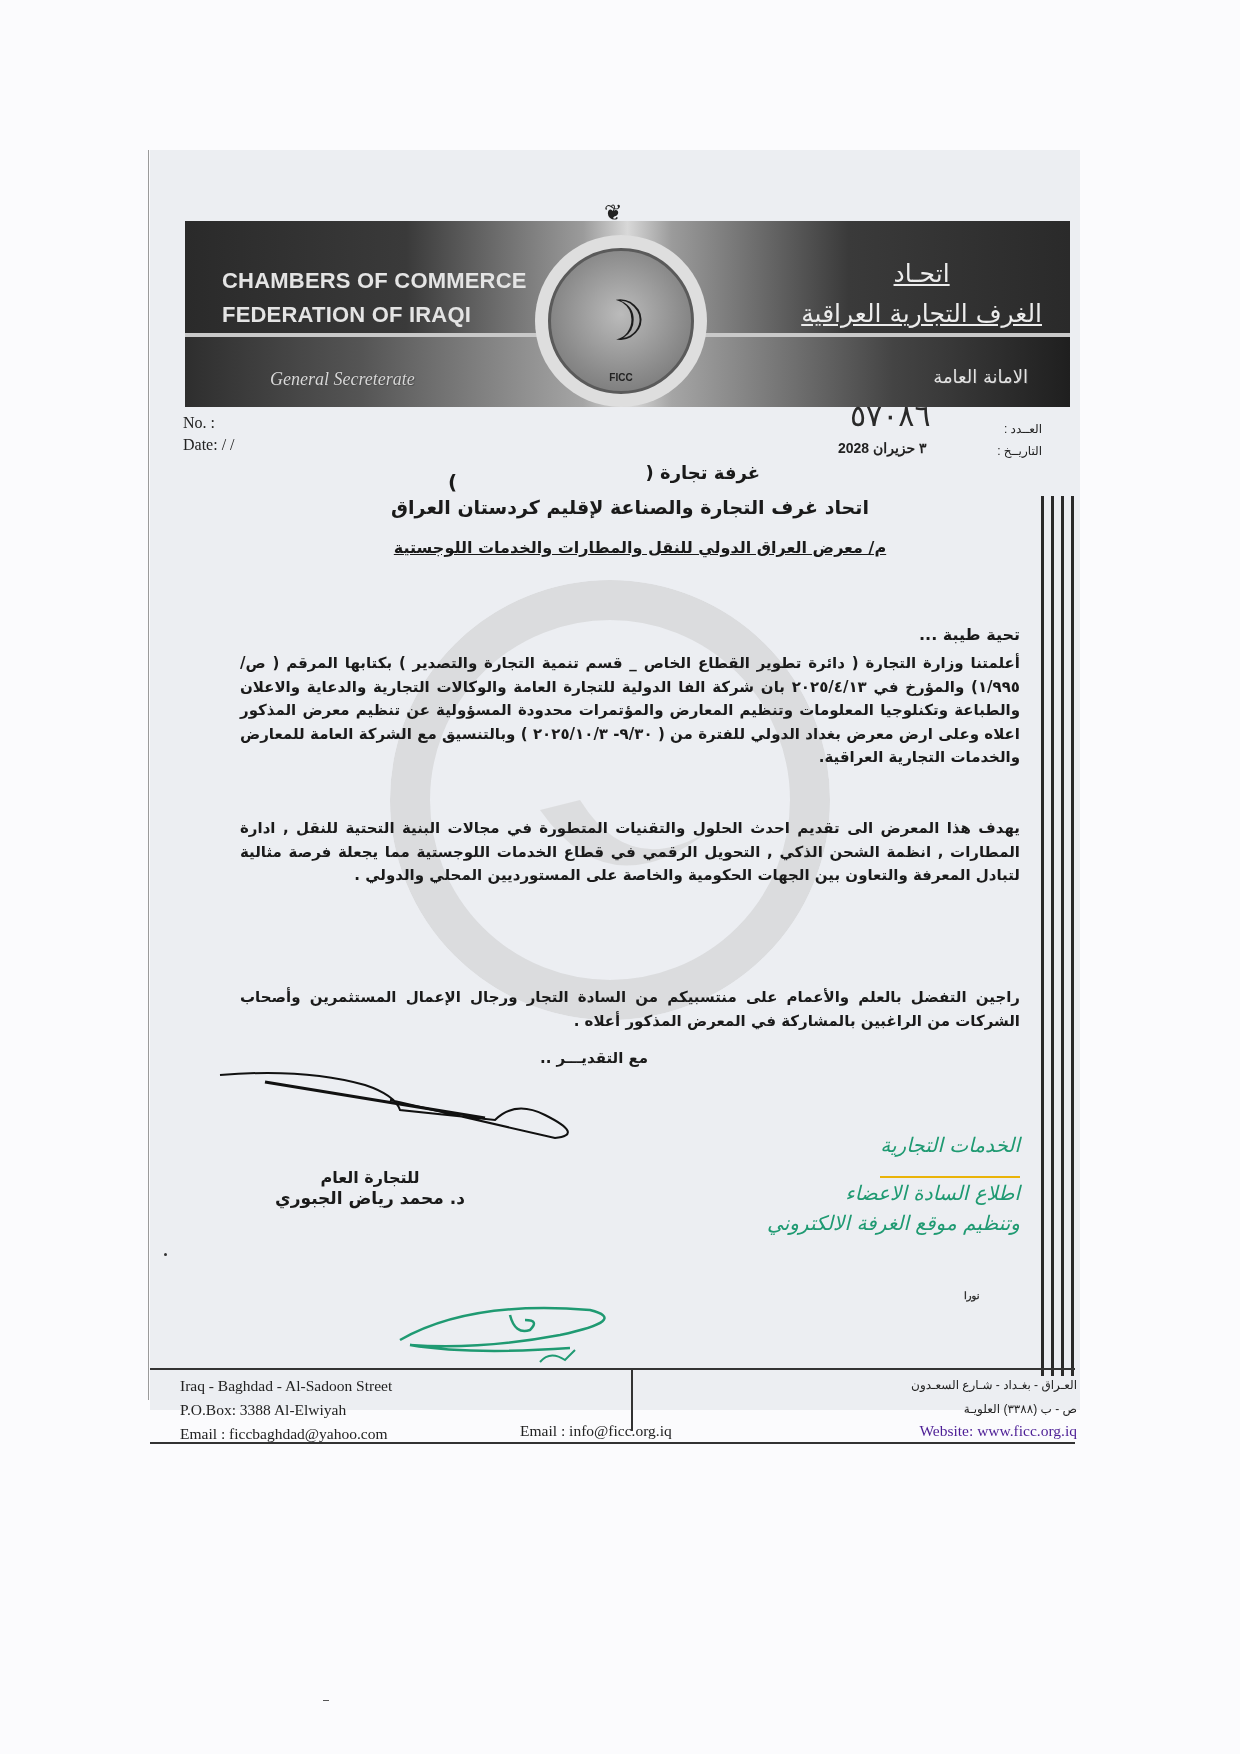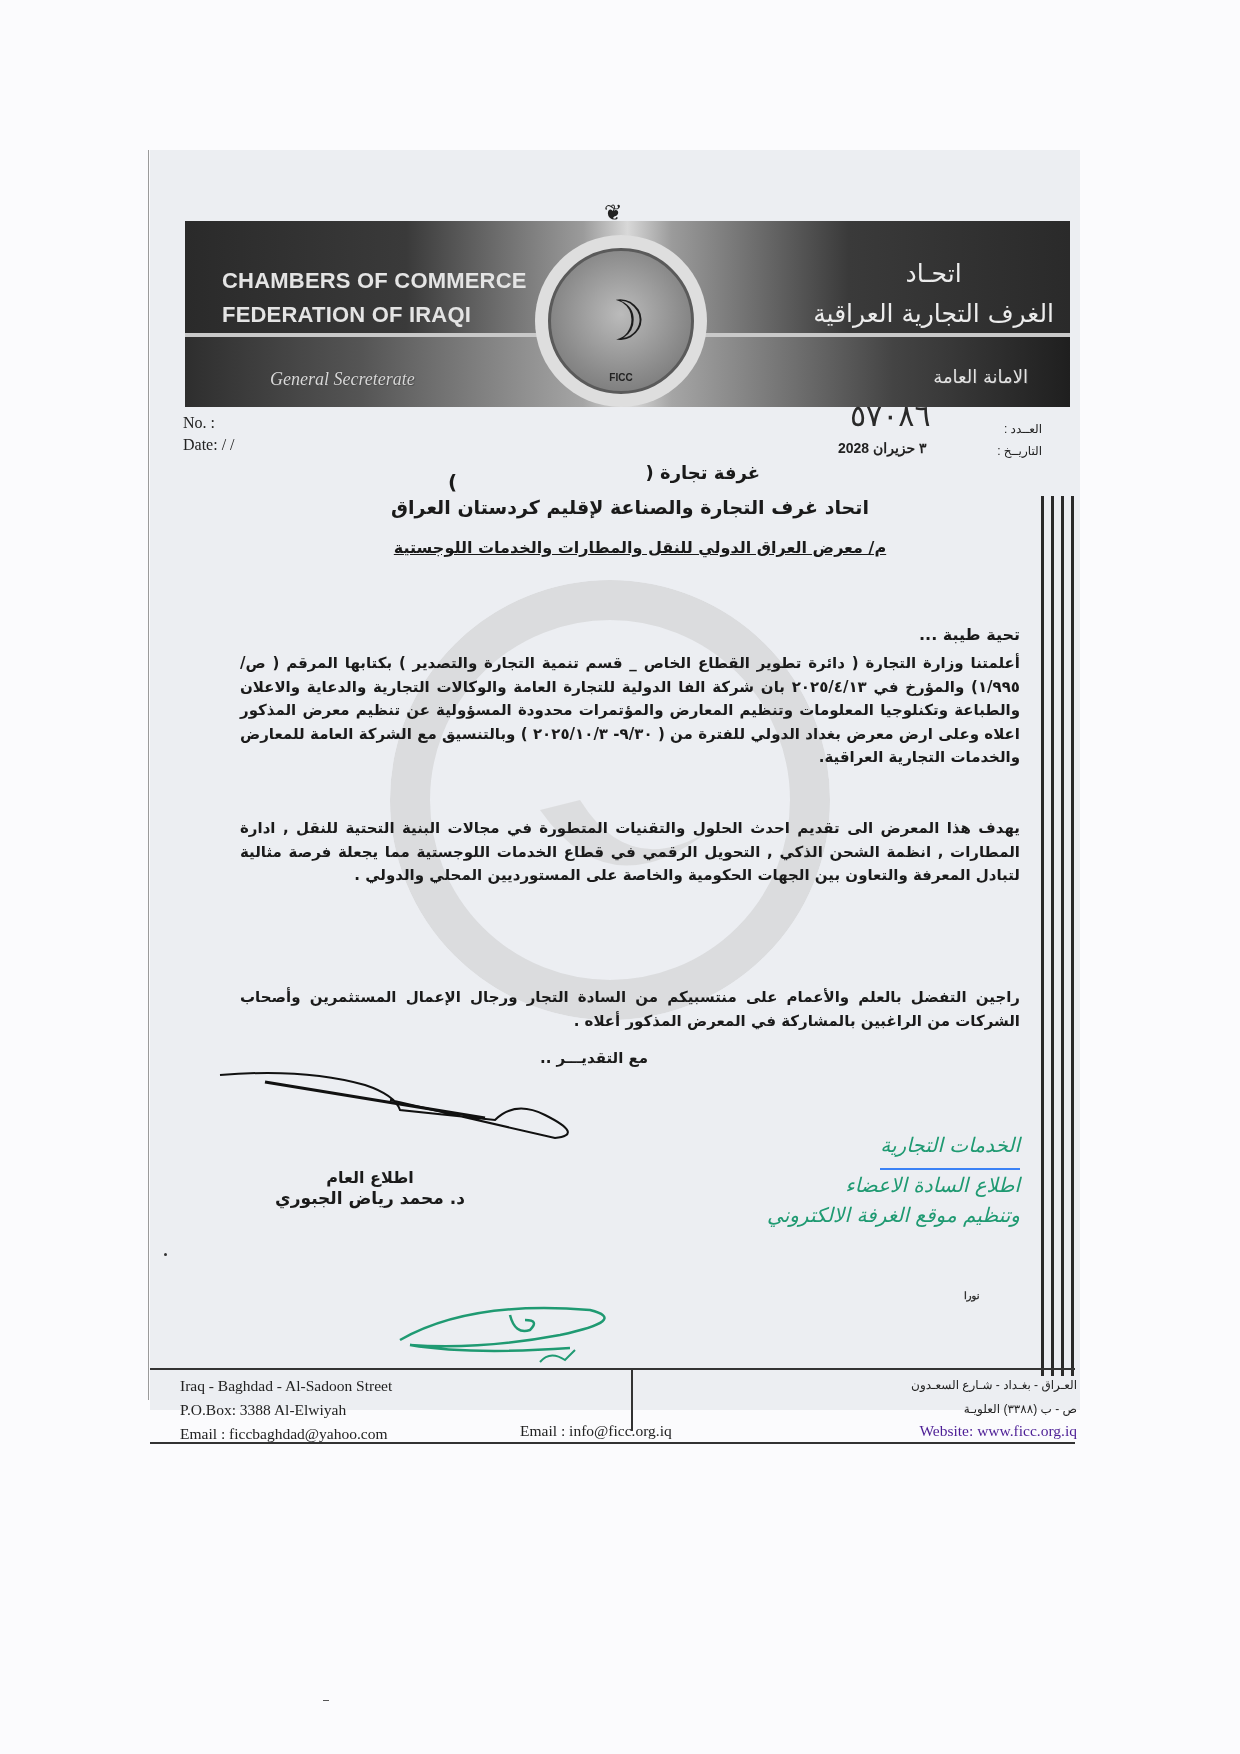--- a/index.html
+++ b/index.html
@@ -24,22 +24,22 @@
   .band-bottom {
     position: absolute; left: 185px; top: 337px; width: 885px; height: 70px;
     background: linear-gradient(90deg, #2e2e2e 0%, #555 20%, #a5a5a5 45%, #dadada 50%, #a5a5a5 55%, #444 80%, #1f1f1f 100%);
   }
   .en-title {
     position: absolute; left: 222px; top: 264px; color: #e4e4e4;
     font-family: "Liberation Sans", sans-serif; font-weight: bold; font-size: 22px; line-height: 34px;
     letter-spacing: 0.2px;
   }
   .ar-title {
-    position: absolute; right: 186px; top: 254px; color: #ececec; direction: rtl; text-align: right;
-    font-family: "DejaVu Sans", sans-serif; font-size: 25px; line-height: 40px;
+    position: absolute; right: 198px; top: 254px; color: #ececec; direction: rtl; text-align: right;
+    font-family: "DejaVu Sans", sans-serif; font-size: 25px; line-height: 40px; text-decoration: underline;
   }
   .gen-sec {
     position: absolute; left: 270px; top: 369px; color: #d9d9d9;
     font-family: "Liberation Serif", serif; font-size: 18px; font-style: italic;
     text-shadow: 0 0 1px #222, 1px 1px 0 #555;
   }
   .ar-sec {
     position: absolute; right: 212px; top: 366px; color: #e3e3e3; direction: rtl;
     font-family: "DejaVu Sans", sans-serif; font-size: 18px; text-shadow: 1px 1px 0 #444;
   }
@@ -75,21 +75,21 @@
   .para { position: absolute; right: 220px; left: 240px; font-size: 15px; line-height: 23.5px; text-align: justify; }
   .p1 { top: 652px; }
   .p2 { top: 817px; }
   .p3 { top: 986px; }
   .regards { position: absolute; left: 540px; top: 1049px; font-size: 15px; }
 
   .sign-name { position: absolute; left: 270px; top: 1140px; font-size: 17px; direction: rtl; text-align: center; width: 200px; margin-top: 48px; }
   .sign-title { position: absolute; left: 270px; top: 1168px; font-size: 16px; direction: rtl; text-align: center; width: 200px; }
 
   .green-note { position: absolute; left: 640px; top: 1130px; width: 380px; color: #1f9a72; font-family: "DejaVu Serif", serif; font-style: italic; font-size: 20px; direction: rtl; text-align: right; line-height: 30px; }
-  .green-note .u { border-bottom: 2px solid #3b82f6; display: inline-block; padding-bottom: 8px; }
+  .green-note .u { border-bottom: 2px solid #eab308; display: inline-block; padding-bottom: 16px; }
   .noura { position: absolute; left: 964px; top: 1290px; font-size: 10px; direction: rtl; font-weight: bold; color: #333; }
   .green-sig { position: absolute; left: 390px; top: 1290px; }
   .dot { position: absolute; left: 164px; top: 1253px; width: 3px; height: 3px; background: #333; border-radius: 50%; }
 
   .watermark { position: absolute; left: 390px; top: 580px; width: 440px; height: 440px; border-radius: 50%; pointer-events: none; }
 
   
   .footer-top-line { position: absolute; left: 150px; top: 1368px; width: 925px; height: 2px; background: #333; }
   .footer-bot-line { position: absolute; left: 150px; top: 1442px; width: 925px; height: 2px; background: #333; }
   .footer-vline { position: absolute; left: 631px; top: 1369px; width: 2px; height: 62px; background: #333; }
@@ -164,21 +164,21 @@
 <div class="body-text para p1">أعلمتنا وزارة التجارة ( دائرة تطوير القطاع الخاص _ قسم تنمية التجارة والتصدير ) بكتابها المرقم ( ص/١/٩٩٥) والمؤرخ في ٢٠٢٥/٤/١٣ بان شركة الفا الدولية للتجارة العامة والوكالات التجارية والدعاية والاعلان والطباعة وتكنلوجيا المعلومات وتنظيم المعارض والمؤتمرات محدودة المسؤولية عن تنظيم معرض المذكور اعلاه وعلى ارض معرض بغداد الدولي للفترة من ( ٩/٣٠- ٢٠٢٥/١٠/٣ ) وبالتنسيق مع الشركة العامة للمعارض والخدمات التجارية العراقية.</div>
 <div class="body-text para p2">يهدف هذا المعرض الى تقديم احدث الحلول والتقنيات المتطورة في مجالات البنية التحتية للنقل , ادارة المطارات , انظمة الشحن الذكي , التحويل الرقمي في قطاع الخدمات اللوجستية مما يجعلة فرصة مثالية لتبادل المعرفة والتعاون بين الجهات الحكومية والخاصة على المستورديين المحلي والدولي .</div>
 <div class="body-text para p3">راجين التفضل بالعلم والأعمام على منتسبيكم من السادة التجار ورجال الإعمال المستثمرين وأصحاب الشركات من الراغبين بالمشاركة في المعرض المذكور أعلاه .</div>
 <div class="body-text regards">مع التقديـــر ..</div>
 
 <svg style="position:absolute;left:215px;top:1060px;" width="380" height="80" viewBox="0 0 380 80">
   <path d="M5 15 Q90 8 150 25 Q180 35 185 50 L280 60 Q300 40 330 55 Q370 75 340 78 L175 40" fill="none" stroke="#111" stroke-width="2"></path>
   <path d="M50 22 L270 58" stroke="#111" stroke-width="3"></path>
 </svg>
 <div class="body-text sign-name">د. محمد رياض الجبوري</div>
-<div class="body-text sign-title">اطلاع العام</div>
+<div class="body-text sign-title">للتجارة العام</div>
 
 <div class="green-note">
   <div><span class="u">الخدمات التجارية</span></div>
   <div>اطلاع السادة الاعضاء</div>
   <div>وتنظيم موقع الغرفة الالكتروني</div>
 </div>
 <div class="noura">نورا</div>
 <svg class="green-sig" width="240" height="80" viewBox="0 0 240 80">
   <path d="M10 50 Q80 10 200 20 Q240 30 170 45 Q90 60 20 55 Q80 65 180 58" fill="none" stroke="#1f9a72" stroke-width="2.5"></path>
   <path d="M120 25 Q125 45 140 40 Q150 30 135 30" fill="none" stroke="#1f9a72" stroke-width="2.5"></path>

